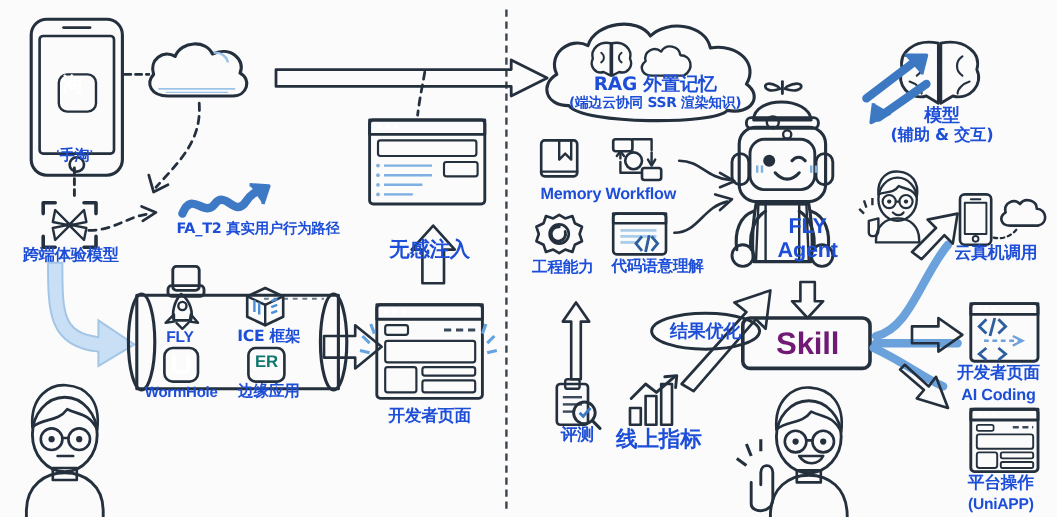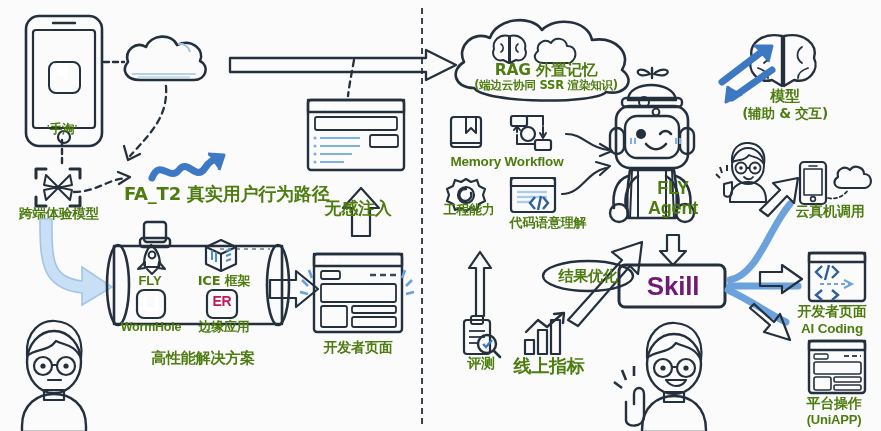--- a/index.html
+++ b/index.html
@@ -6,21 +6,21 @@
   body{
     width:881px;height:431px;
     background:#fbfbfb;
     font-family:"Liberation Sans","DejaVu Sans",sans-serif;
     overflow:hidden;
   }
   #stage{position:relative;width:881px;height:431px;background:#fbfbfb;}
   .abs{position:absolute;}
   .lbl{
     position:absolute;
-    color:#4d7c0f;
+    color:#1d4ed8;
     font-weight:bold;
     text-align:center;
     line-height:1.12;
     white-space:nowrap;
     letter-spacing:-0.2px;
   }
   .lbl.cn{font-family:"DejaVu Sans","Liberation Sans",sans-serif;}
   svg{overflow:visible;}
   .ink{stroke:#24303d;fill:none;stroke-linecap:round;stroke-linejoin:round;}
   .divider{
@@ -79,21 +79,21 @@
     <path d="M28 23 L40 11 L42 21 L32 23 Z" fill="#4a8fd6" class="ink" stroke-width="2"></path>
     <path d="M28 24 L16 36 L14 26 L24 24 Z" fill="#4a8fd6" class="ink" stroke-width="2"></path>
     <path d="M28 24 L40 36 L42 26 L32 24 Z" fill="#4a8fd6" class="ink" stroke-width="2"></path>
   </svg>
   <div class="lbl cn" style="left:4px;top:206px;width:110px;font-size:13.5px;">跨端体验模型</div>
 
   <svg class="abs" style="left:148px;top:152px;" width="82" height="36">
     <path d="M4 26 C12 6 22 30 31 18 C40 6 48 30 57 16 C62 8 66 8 72 6" stroke="#3d79c4" stroke-width="7" fill="none" stroke-linecap="round"></path>
     <path d="M60 2 L76 3 L71 18" fill="#3d79c4" stroke="#3d79c4" stroke-width="3" stroke-linejoin="round"></path>
   </svg>
-  <div class="lbl cn" style="left:124px;top:184px;width:182px;font-size:18px;">FA_T2 真实用户行为路径</div>
+  <div class="lbl cn" style="left:124px;top:184px;width:182px;font-size:12px;">FA_T2 真实用户行为路径</div>
 
   <svg class="abs" style="left:38px;top:215px;" width="82" height="98">
     <path d="M14 4 C14 46 14 62 44 66 L44 52 L74 72 L44 90 L44 78 C2 74 2 44 2 4 Z" fill="#c8dff5" stroke="#a2c5e6" stroke-width="1.6"></path>
   </svg>
 
   <svg class="abs" style="left:100px;top:218px;" width="200" height="118">
     <rect x="44" y="4" width="22" height="20" rx="3" fill="#ffffff" class="ink" stroke-width="2.4"></rect>
     <rect x="40" y="20" width="30" height="9" rx="3" fill="#ffffff" class="ink" stroke-width="2.4"></rect>
     <rect x="14" y="28" width="168" height="78" fill="#ffffff" class="ink" stroke-width="2.6"></rect>
     <ellipse cx="18" cy="67" rx="11" ry="40" fill="#e8f1fb" class="ink" stroke-width="2.6"></ellipse>
@@ -120,24 +120,23 @@
 
   <svg class="abs" style="left:135px;top:288px;" width="32" height="32">
     <rect x="2" y="2" width="28" height="28" rx="7" fill="#4a8fd6" class="ink" stroke-width="2.2"></rect>
     <path d="M10 9 L10 19 C10 23 22 23 22 19 L22 9" stroke="#ffffff" stroke-width="3.2" fill="none" stroke-linecap="round"></path>
   </svg>
   <div class="lbl" style="left:112px;top:320px;width:78px;font-size:12.5px;">WormHole</div>
 
   <svg class="abs" style="left:205px;top:288px;" width="34" height="32">
     <rect x="2" y="2" width="30" height="28" rx="6" fill="#e8f1fb" class="ink" stroke-width="2.2"></rect>
   </svg>
-  <div class="lbl" style="left:205px;top:294px;width:34px;font-size:14px;color:#be185d;">ER</div>
+  <div class="lbl" style="left:205px;top:294px;width:34px;font-size:14px;color:#0f766e;">ER</div>
   <div class="lbl cn" style="left:192px;top:320px;width:64px;font-size:13px;">边缘应用</div>
 
-  <div class="lbl cn" style="left:128px;top:350px;width:150px;font-size:15px;">高性能解决方案</div>
 
   <svg class="abs" style="left:8px;top:308px;" width="94" height="124">
     <path d="M14 118 C14 96 30 86 46 86 C62 86 78 96 78 118 L78 124 L14 124 Z" fill="#cfe3f6" class="ink" stroke-width="2.4"></path>
     <path d="M36 82 L56 82 L56 92 L36 92 Z" fill="#ffffff" class="ink" stroke-width="2.2"></path>
     <ellipse cx="46" cy="54" rx="27" ry="31" fill="#ffffff" class="ink" stroke-width="2.4"></ellipse>
     <path d="M19 48 C17 22 34 12 47 13 C64 14 76 26 73 50 C66 36 58 38 48 33 C40 44 28 40 19 48 Z" fill="#4a74c9" class="ink" stroke-width="2.2"></path>
     <circle cx="35" cy="58" r="9" fill="#ffffff" class="ink" stroke-width="2.2"></circle>
     <circle cx="58" cy="58" r="9" fill="#ffffff" class="ink" stroke-width="2.2"></circle>
     <line x1="44" y1="57" x2="49" y2="57" class="ink" stroke-width="2.2"></line>
     <circle cx="35" cy="58" r="2.6" fill="#24303d"></circle>
@@ -239,21 +238,21 @@
     <path d="M8 22 L8 31 L25 31" class="ink" stroke-width="2"></path>
     <path d="M18 3 L34 3 L34 12" class="ink" stroke-width="2"></path>
   </svg>
   <div class="lbl" style="left:498px;top:154px;width:72px;font-size:13.5px;">Workflow</div>
 
   <svg class="abs" style="left:447px;top:177px;" width="40" height="38">
     <path d="M19 2 L24 5 L30 3 L32 9 L38 12 L36 18 L38 24 L32 27 L30 33 L24 31 L19 34 L14 31 L8 33 L6 27 L0 24 L2 18 L0 12 L6 9 L8 3 L14 5 Z" fill="#4a8fd6" class="ink" stroke-width="2.2"></path>
     <circle cx="19" cy="18" r="8" fill="#ffffff" class="ink" stroke-width="2.2"></circle>
     <path d="M19 12 A6 6 0 1 0 24 16" class="ink" stroke-width="2.4" fill="none"></path>
   </svg>
-  <div class="lbl cn" style="left:434px;top:203px;width:70px;font-size:13px;font-family:Liberation Serif, serif;">工程能力</div>
+  <div class="lbl cn" style="left:434px;top:216px;width:70px;font-size:13px;font-family:Liberation Serif, serif;">工程能力</div>
 
   <svg class="abs" style="left:509px;top:176px;" width="50" height="40">
     <rect x="2" y="2" width="44" height="34" rx="3" fill="#ffffff" class="ink" stroke-width="2.2"></rect>
     <rect x="2" y="2" width="44" height="8" fill="#6fa2da" class="ink" stroke-width="2.2"></rect>
     <line x1="8" y1="16" x2="38" y2="16" stroke="#a9cdea" stroke-width="2.4"></line>
     <line x1="8" y1="21" x2="38" y2="21" stroke="#a9cdea" stroke-width="2.4"></line>
     <line x1="8" y1="26" x2="22" y2="26" stroke="#a9cdea" stroke-width="2.4"></line>
     <path d="M26 33 L21 27 L26 21 M34 21 L39 27 L34 33 M29 34 L32 20" stroke="#2d5f9e" stroke-width="2.4" fill="none"></path>
   </svg>
   <div class="lbl cn" style="left:500px;top:216px;width:96px;font-size:13px;">代码语意理解</div>

